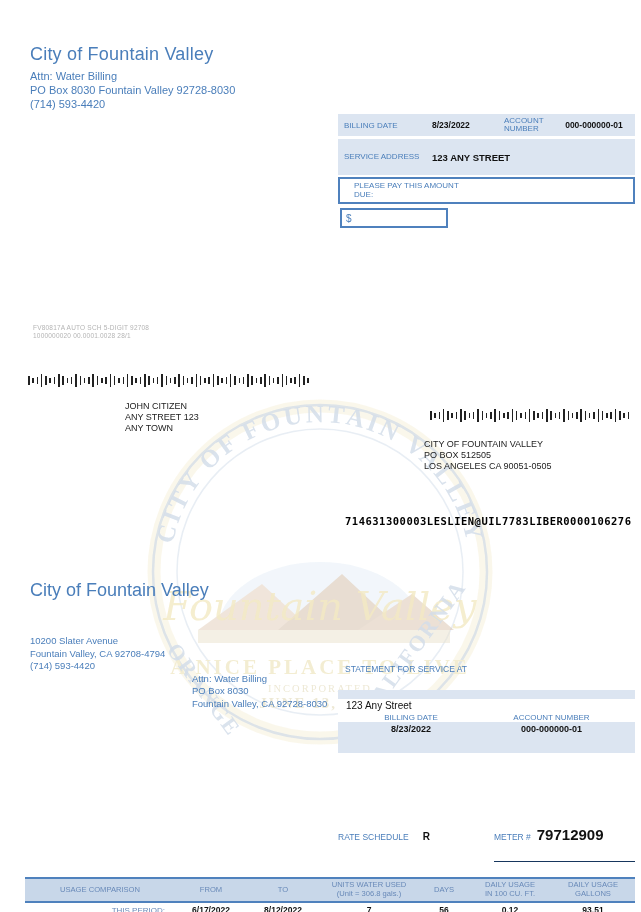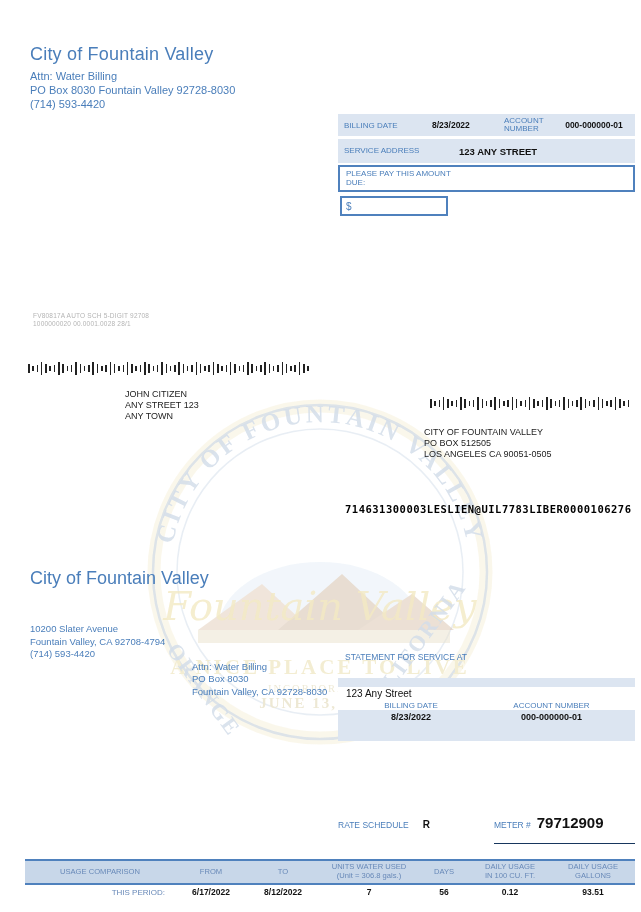--- a/index.html
+++ b/index.html
@@ -19,23 +19,23 @@
   .stub-addr { font-size:11px; line-height:14px; color:#4a7eba; margin-top:4px; }
 
   .panel { left:338px; top:47px; width:297px; }
   .prow { display:flex; align-items:center; font-size:8px; }
   .prow .lbl { color:#4a7eba; }
   .prow .val { color:#111; font-weight:700; font-size:8.5px; }
   .prow1 { background:#dce5f1; height:22px; padding:0 6px; }
   .prow1 .lbl1 { width:88px; }
   .prow1 .val1 { width:72px; }
   .prow1 .lbl2 { width:55px; line-height:8.5px; }
-  .prow2 { background:#dce5f1; height:24px; padding:0 6px; margin-top:3px;gap:27px; }
+  .prow2 { background:#dce5f1; height:36px; padding:0 6px; margin-top:3px; }
   .prow2 .lbl1 { width:88px; line-height:8.5px; }
-  .prow3 { background:#fff; border:2px solid #4f81bd; height:27px; padding:0 6px; margin-top:2px; }
+  .prow3 { background:#fff; border:2px solid #4f81bd; height:27px; padding:0 14px; margin-top:2px; }
   .prow3 .lbl1 { width:110px; line-height:8.5px; }
   .prow3 .val1 { font-size:12px; flex:1; text-align:center; font-weight:400; }
   .prow4 { margin-top:3px; height:22px; }
   .prow4 .lblbox { background:#dce5f1; width:160px; height:22px; display:flex; align-items:center; padding:0 6px; line-height:8.5px; color:#4a7eba; }
   .payinput { width:108px; height:20px; border:2px solid #4f81bd; background:#fff; margin-left:2px; display:flex; align-items:center; padding:0 4px; color:#4a7eba; font-size:10px; }
   .return-note { font-size:8.6px; line-height:10.5px; margin-top:4px; letter-spacing:.2px; }
 
   .meta { left:33px; top:142px; font-size:6.5px; line-height:8px; color:#b4b4b4; letter-spacing:.2px; }
   .barcode { display:flex; align-items:center; }
   .barcode span { display:inline-block; width:1.5px; background:#222; margin-right:2.8px; }
@@ -52,21 +52,21 @@
   .svcbox .b1 { height:9px; background:#dce5f1; }
   .svcbox .b2 { background:#fff; padding:1px 8px 0 8px; }
   .svcbox .b2 .addr { font-size:10px; color:#111; }
   .svcbox .b2 .lblrow { display:flex; font-size:8px; color:#4a7eba; margin-top:2px; }
   .svcbox .b3 { background:#dce5f1; display:flex; font-size:9px; font-weight:700; color:#111; padding:2px 8px 0 8px; height:16px; }
   .svcbox .b4 { background:#dce5f1; height:15px; }
   .c1 { width:130px; text-align:center; }
   .c2 { flex:1; text-align:center; }
 
   .raterow { left:338px; top:356px; width:297px; display:flex; font-size:8.5px; align-items:baseline; }
-  .raterow .meterpart { border-bottom:1px solid #17365d; padding-bottom:12px; display:flex; align-items:baseline; flex:1; }
+  .raterow .meterpart { border-bottom:1px solid #17365d; padding-bottom:18px; display:flex; align-items:baseline; flex:1; }
 
   
   .utable { left:25px; top:371px; width:610px; font-size:8.5px; }
   .uhead { display:flex; background:#c8d7e9; border-top:2px solid #4f81bd; border-bottom:2px solid #4f81bd; color:#6889b8; font-size:7.6px; line-height:8.6px; align-items:center; height:26px; text-align:center; }
   .uhead div, .urow div { flex-shrink:0; }
   .w1{width:150px;} .w2{width:72px;} .w3{width:72px;} .w4{width:100px;} .w5{width:50px;} .w6{width:82px;} .w7{width:84px;}
   .urow { display:flex; line-height:11.2px; }
   .urow .rl { color:#6889b8; font-size:8px; text-align:right; padding-right:10px; }
   .urow .rv { text-align:center; font-weight:600; color:#111; }
 

